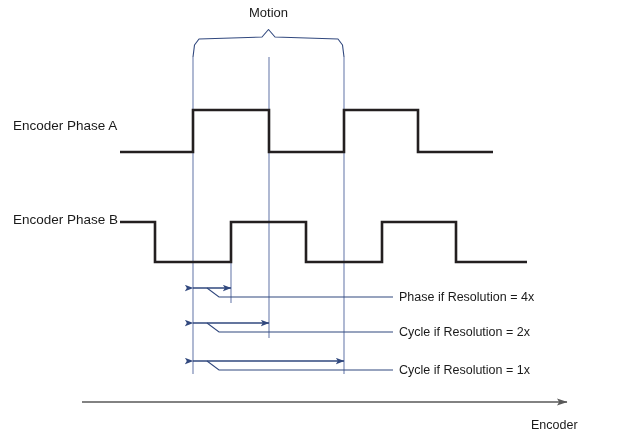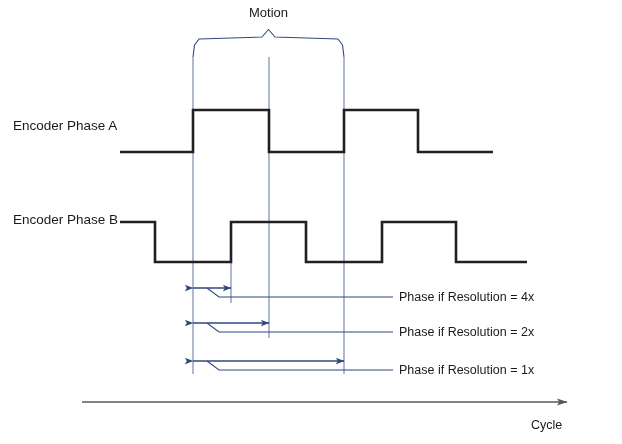--- a/index.html
+++ b/index.html
@@ -76,19 +76,19 @@
   </svg>
 
   <div class="lbl axis-label" style="left:13px;top:212px;">Encoder Phase B</div>
 
   <div class="lbl axis-label" style="left:13px;top:118px;">Encoder Phase A</div>
 
   <div class="lbl cycle-label" style="left:249px;top:5px;">Motion</div>
 
   <div class="lbl step-label" style="left:399px;top:290px;">Phase if Resolution = 4x</div>
 
-  <div class="lbl step-label" style="left:399px;top:325px;">Phase if Resolution = 2x</div>
+  <div class="lbl step-label" style="left:399px;top:325px;">Cycle if Resolution = 2x</div>
 
-  <div class="lbl step-label" style="left:399px;top:363px;">Phase if Resolution = 1x</div>
+  <div class="lbl step-label" style="left:399px;top:363px;">Cycle if Resolution = 1x</div>
 
-  <div class="lbl motion-label" style="left:531px;top:418px;">Cycle</div>
+  <div class="lbl motion-label" style="left:531px;top:418px;">Encoder</div>
 
 </div>
 
 </body></html>

